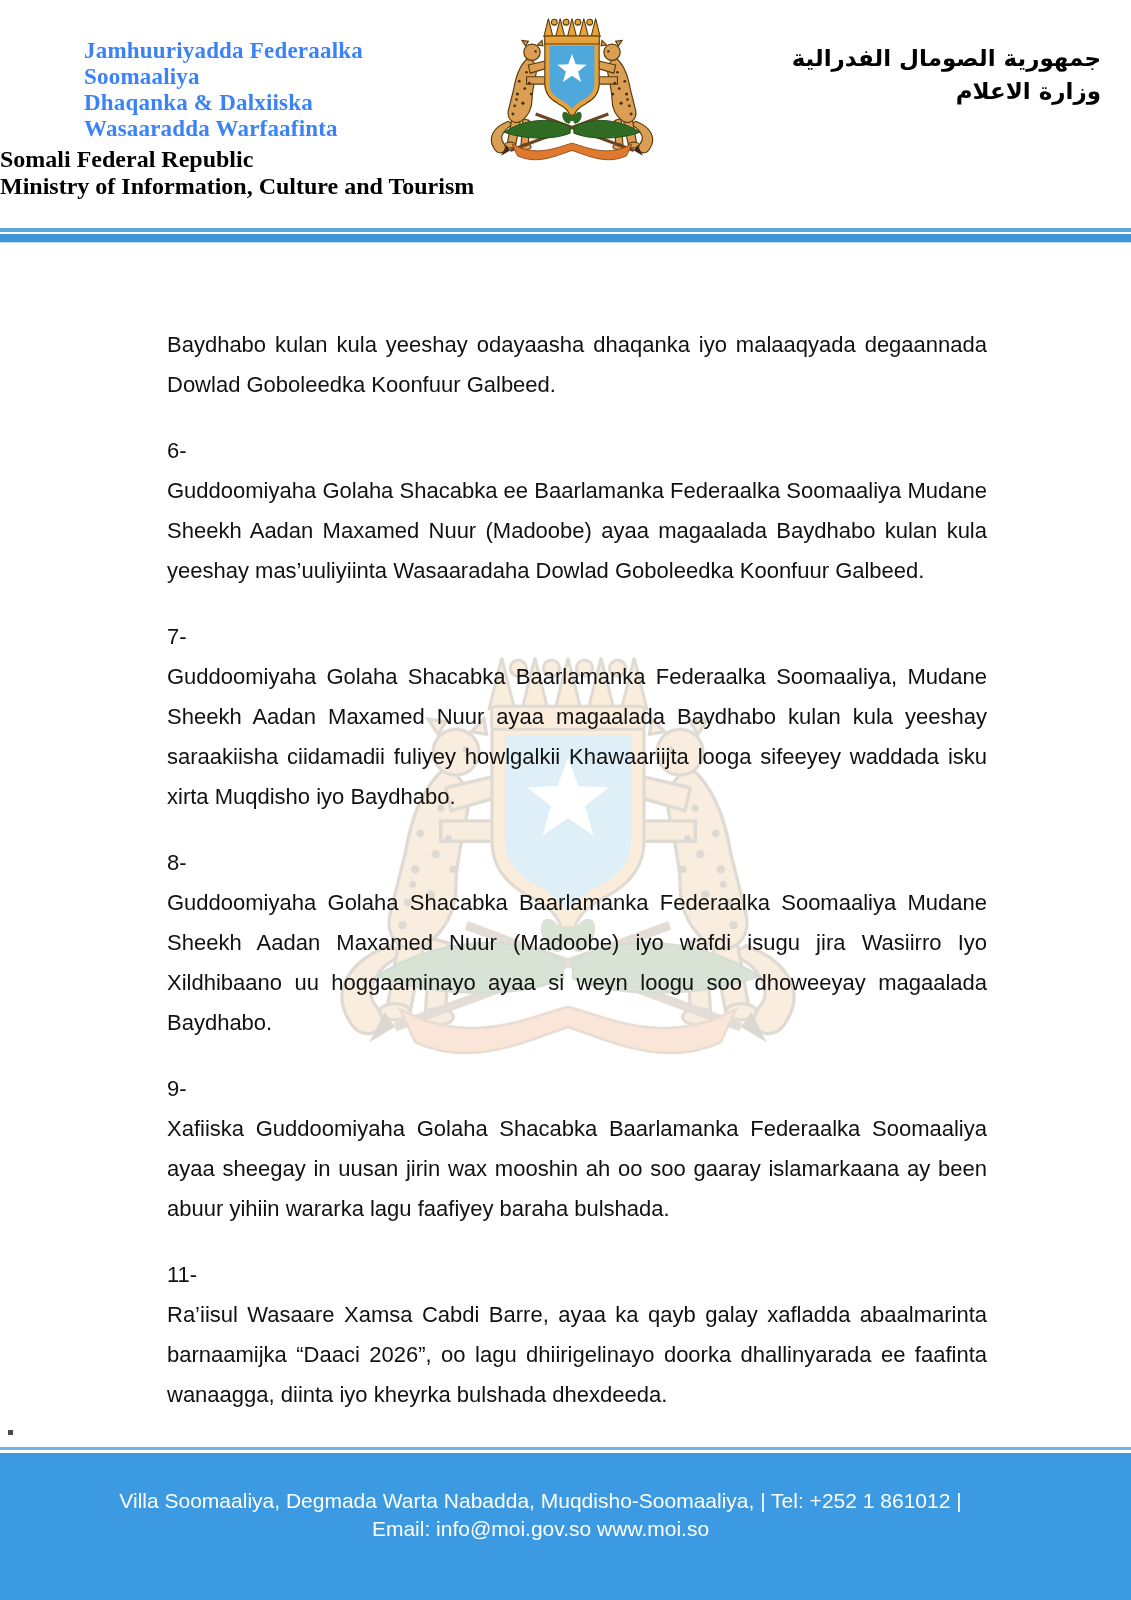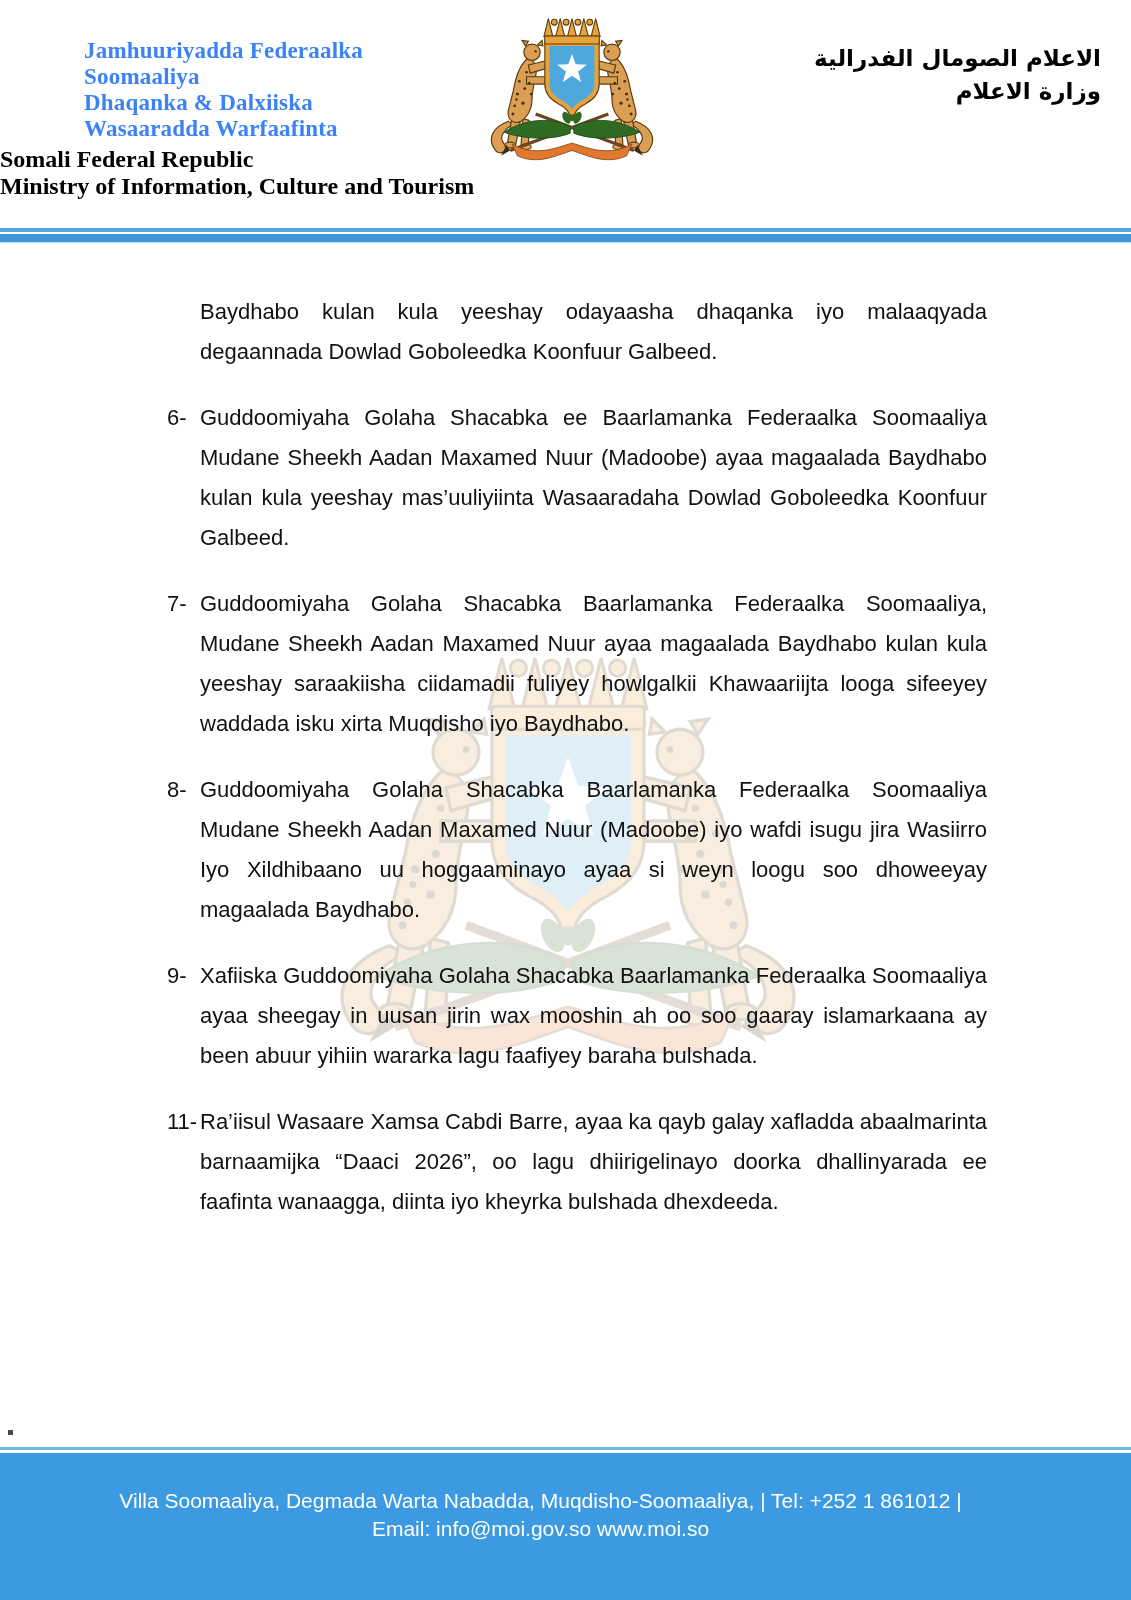--- a/index.html
+++ b/index.html
@@ -31,21 +31,21 @@
       #ffffff 0 1px, #5AA6DE 1px 5px, #ffffff 5px 7px,
       #3E96D8 7px 15px, #bfe0f4 15px 16px);
   }
   
   .watermark {
     position:absolute; left:288px; top:640px; width:560px; height:433px;
     opacity:0.18; filter:blur(0.4px); pointer-events:none;
   }
   
   .content { position:absolute; left:167px; top:292px; width:820px; }
-  .para { display:flex; margin-bottom:26px; }
+  .para { display:flex; margin-bottom:26px;flex-direction:column; }
   .para .num {
     flex:0 0 33px; font-size:22px; line-height:40px; color:#111;
     white-space:nowrap;
   }
   .para .txt {
     flex:1; font-size:22px; line-height:40px; text-align:justify; color:#111;
   }
   
   .stray-mark { position:absolute; left:8px; top:1430px; width:5px; height:5px; background:#4a4a4a; }
   .footer {
@@ -135,21 +135,21 @@
   <div>Soomaaliya</div>
   <div>Dhaqanka &amp; Dalxiiska</div>
   <div>Wasaaradda Warfaafinta</div>
 </div>
 
 <svg class="emblem-main">
     <use href="#coa"></use>
   </svg>
 
 <div class="header-arabic">
-  <div>الاعلام الصومال الفدرالية</div>
+  <div>جمهورية الصومال الفدرالية</div>
   <div>وزارة الاعلام</div>
 </div>
 
 <div class="header-titles">
   <div>Somali Federal Republic</div>
   <div>Ministry of Information, Culture and Tourism</div>
 </div>
 
 <div class="divider"></div>
 

